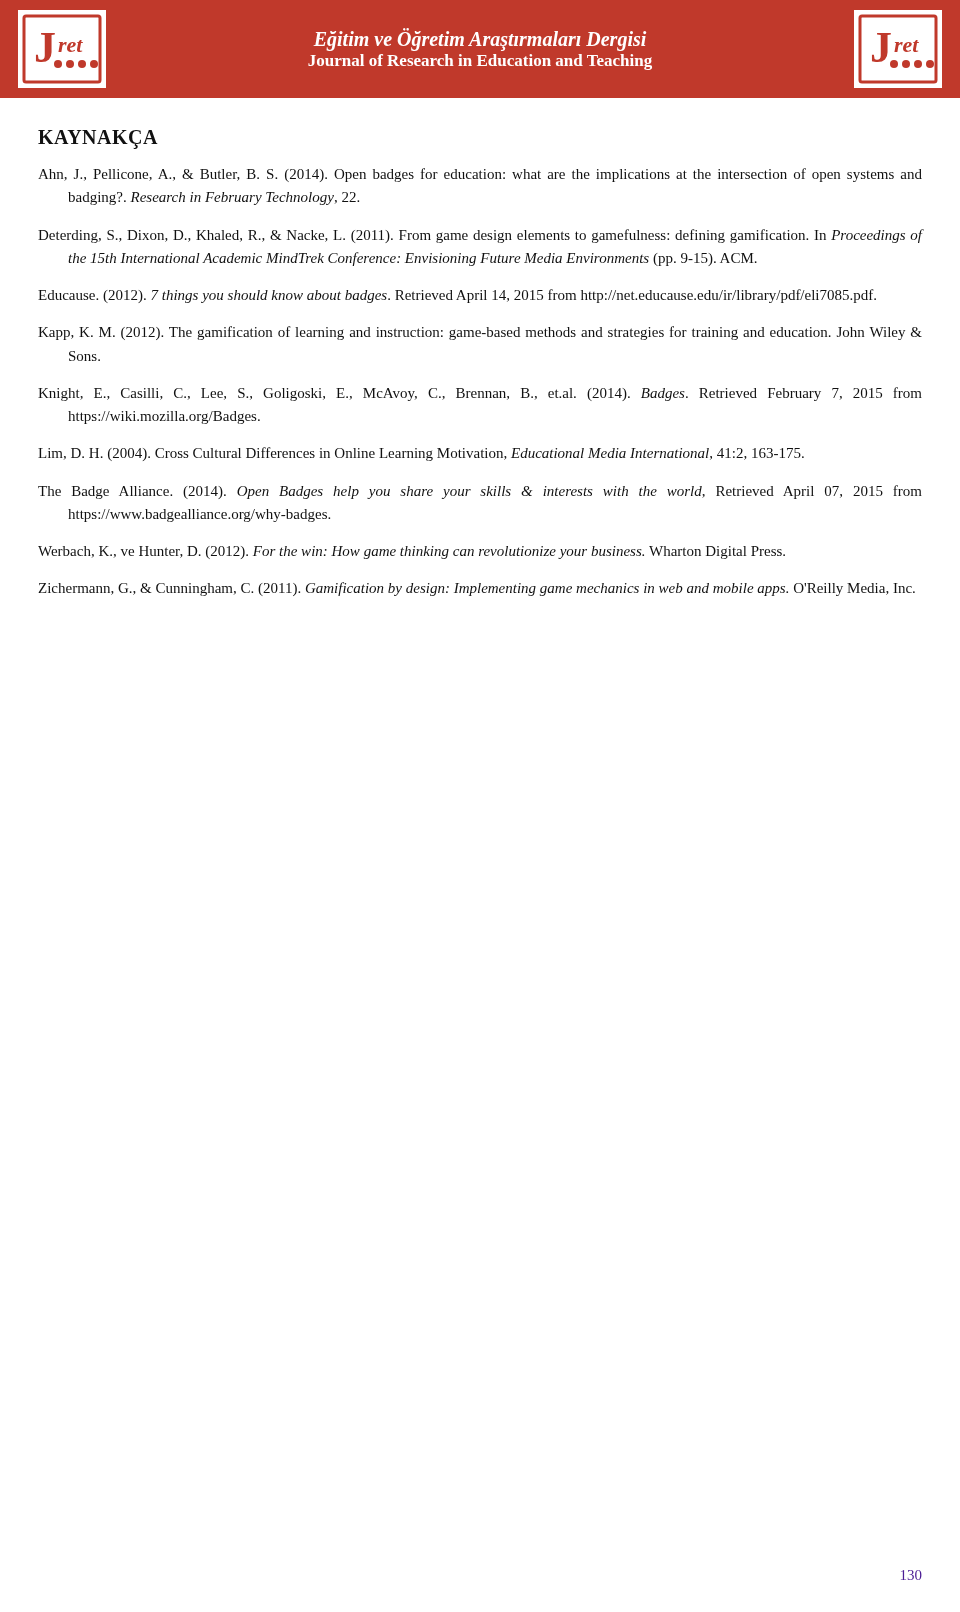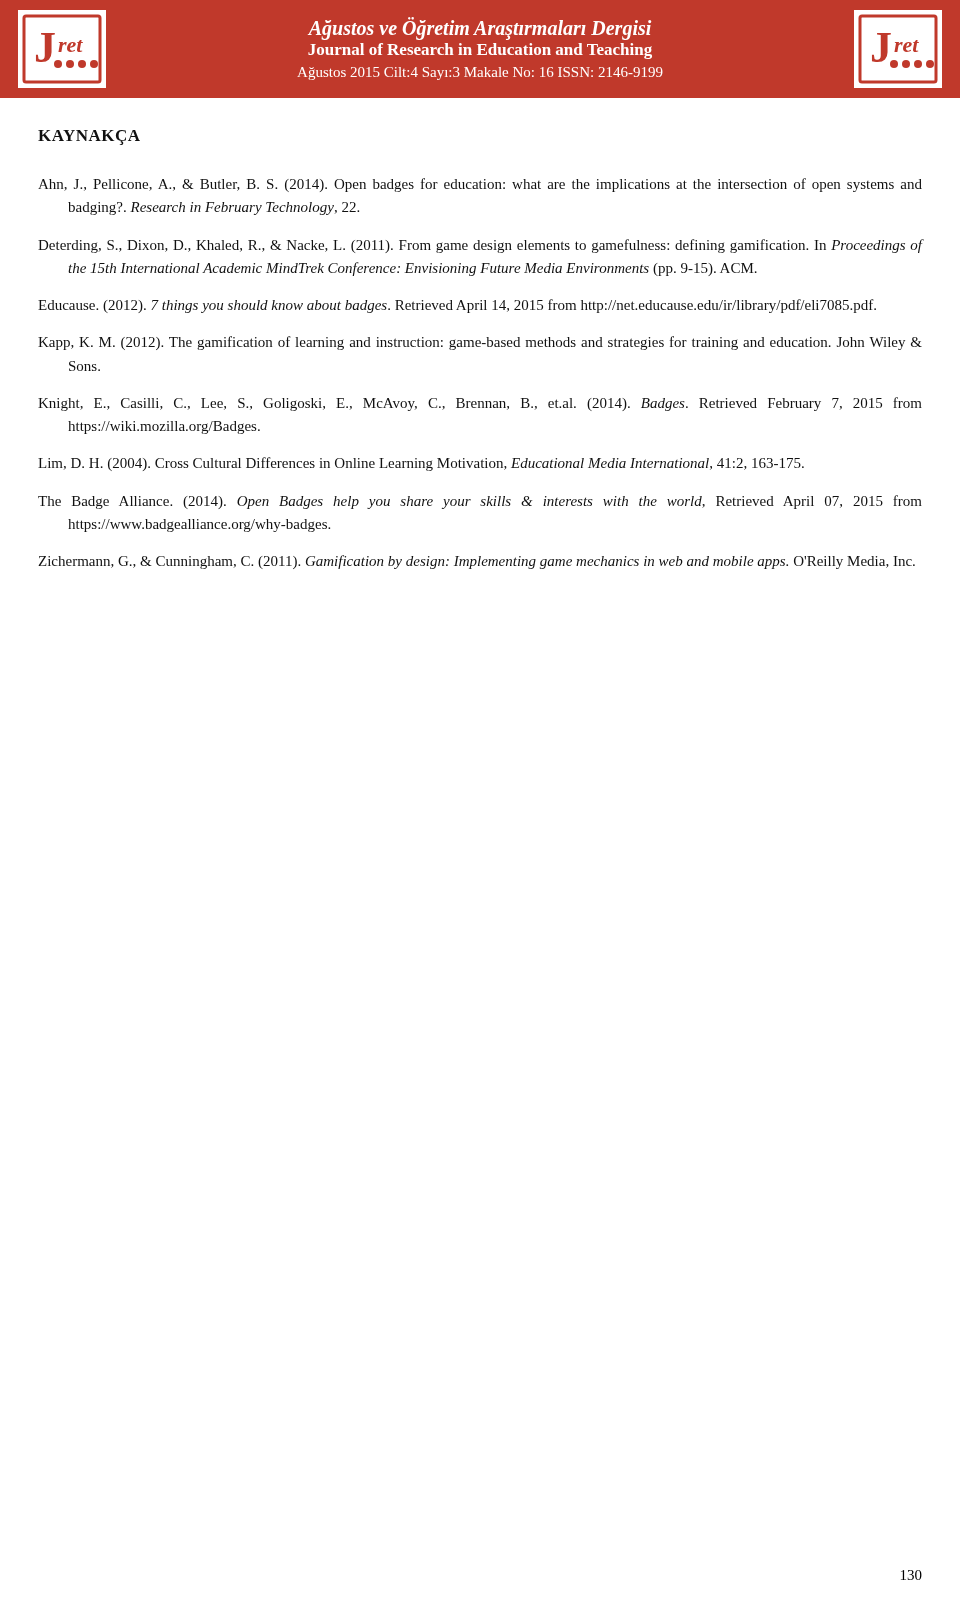--- a/index.html
+++ b/index.html
@@ -51,23 +51,23 @@
       height: 78px;
       position: relative;
     }
 
     
     .content {
       padding: 28px 38px 60px 38px;
     }
 
     .section-title {
-      font-size: 17px;
+      font-size: 20px;
       font-weight: bold;
-      margin-bottom: 27px;
+      margin-bottom: 14px;
       text-transform: uppercase;
       letter-spacing: 0.5px;
     }
 
     .ref-block {
       margin-bottom: 14px;
       text-align: justify;
       line-height: 1.55;
     }
 
@@ -75,21 +75,21 @@
       text-indent: -30px;
       padding-left: 30px;
     }
 
     
     .page-number {
       position: absolute;
       bottom: 28px;
       right: 38px;
       font-size: 15px;
-      color: #000000;
+      color: #4c1d95;
     }
 
     .page-wrapper {
       position: relative;
       min-height: 1612px;
     }
 
     em { font-style: italic; }
   </style>
 </head>
@@ -111,23 +111,22 @@
         <text x="36" y="38" font-family="serif" font-size="22" font-weight="bold" font-style="italic" fill="#c0392b">ret</text>
 
         <circle cx="36" cy="50" r="4" fill="#c0392b"></circle>
         <circle cx="48" cy="50" r="4" fill="#c0392b"></circle>
         <circle cx="60" cy="50" r="4" fill="#c0392b"></circle>
         <circle cx="72" cy="50" r="4" fill="#c0392b"></circle>
       </svg>
     </div>
 
     <div class="header-text">
-      <div class="title-main">Ağustos ve Öğretim Araştırmaları Dergisi</div>
+      <div class="title-main">Eğitim ve Öğretim Araştırmaları Dergisi</div>
       <div class="title-sub">Journal of Research in Education and Teaching</div>
-      <div class="title-info">Ağustos 2015  Cilt:4  Sayı:3  Makale No: 16  ISSN: 2146-9199</div>
     </div>
 
     <div class="logo-box">
       <svg width="80" height="70" viewBox="0 0 80 70">
         <rect x="2" y="2" width="76" height="66" fill="#fff" rx="2"></rect>
         <rect x="2" y="2" width="76" height="66" fill="none" stroke="#c0392b" stroke-width="3" rx="2"></rect>
         <text x="12" y="48" font-family="serif" font-size="44" font-weight="bold" fill="#c0392b">J</text>
         <text x="36" y="38" font-family="serif" font-size="22" font-weight="bold" font-style="italic" fill="#c0392b">ret</text>
         <circle cx="36" cy="50" r="4" fill="#c0392b"></circle>
         <circle cx="48" cy="50" r="4" fill="#c0392b"></circle>
@@ -176,20 +175,25 @@
       </p>
     </div>
 
 
     <div class="ref-block">
       <p>
         The Badge Alliance. (2014). <em>Open Badges help you share your skills &amp; interests with the world</em>, Retrieved April 07, 2015 from https://www.badgealliance.org/why-badges.
       </p>
     </div>
 
+    <div class="ref-block">
+      <p>
+        Werbach, K., ve Hunter, D. (2012). <em>For the win: How game thinking can revolutionize your business.</em> Wharton Digital Press.
+      </p>
+    </div>
 
     <div class="ref-block">
       <p>
         Zichermann, G., &amp; Cunningham, C. (2011). <em>Gamification by design: Implementing game mechanics in web and mobile apps.</em> O'Reilly Media, Inc.
       </p>
     </div>
 
   </div>
 
   <div class="page-number">130</div>

